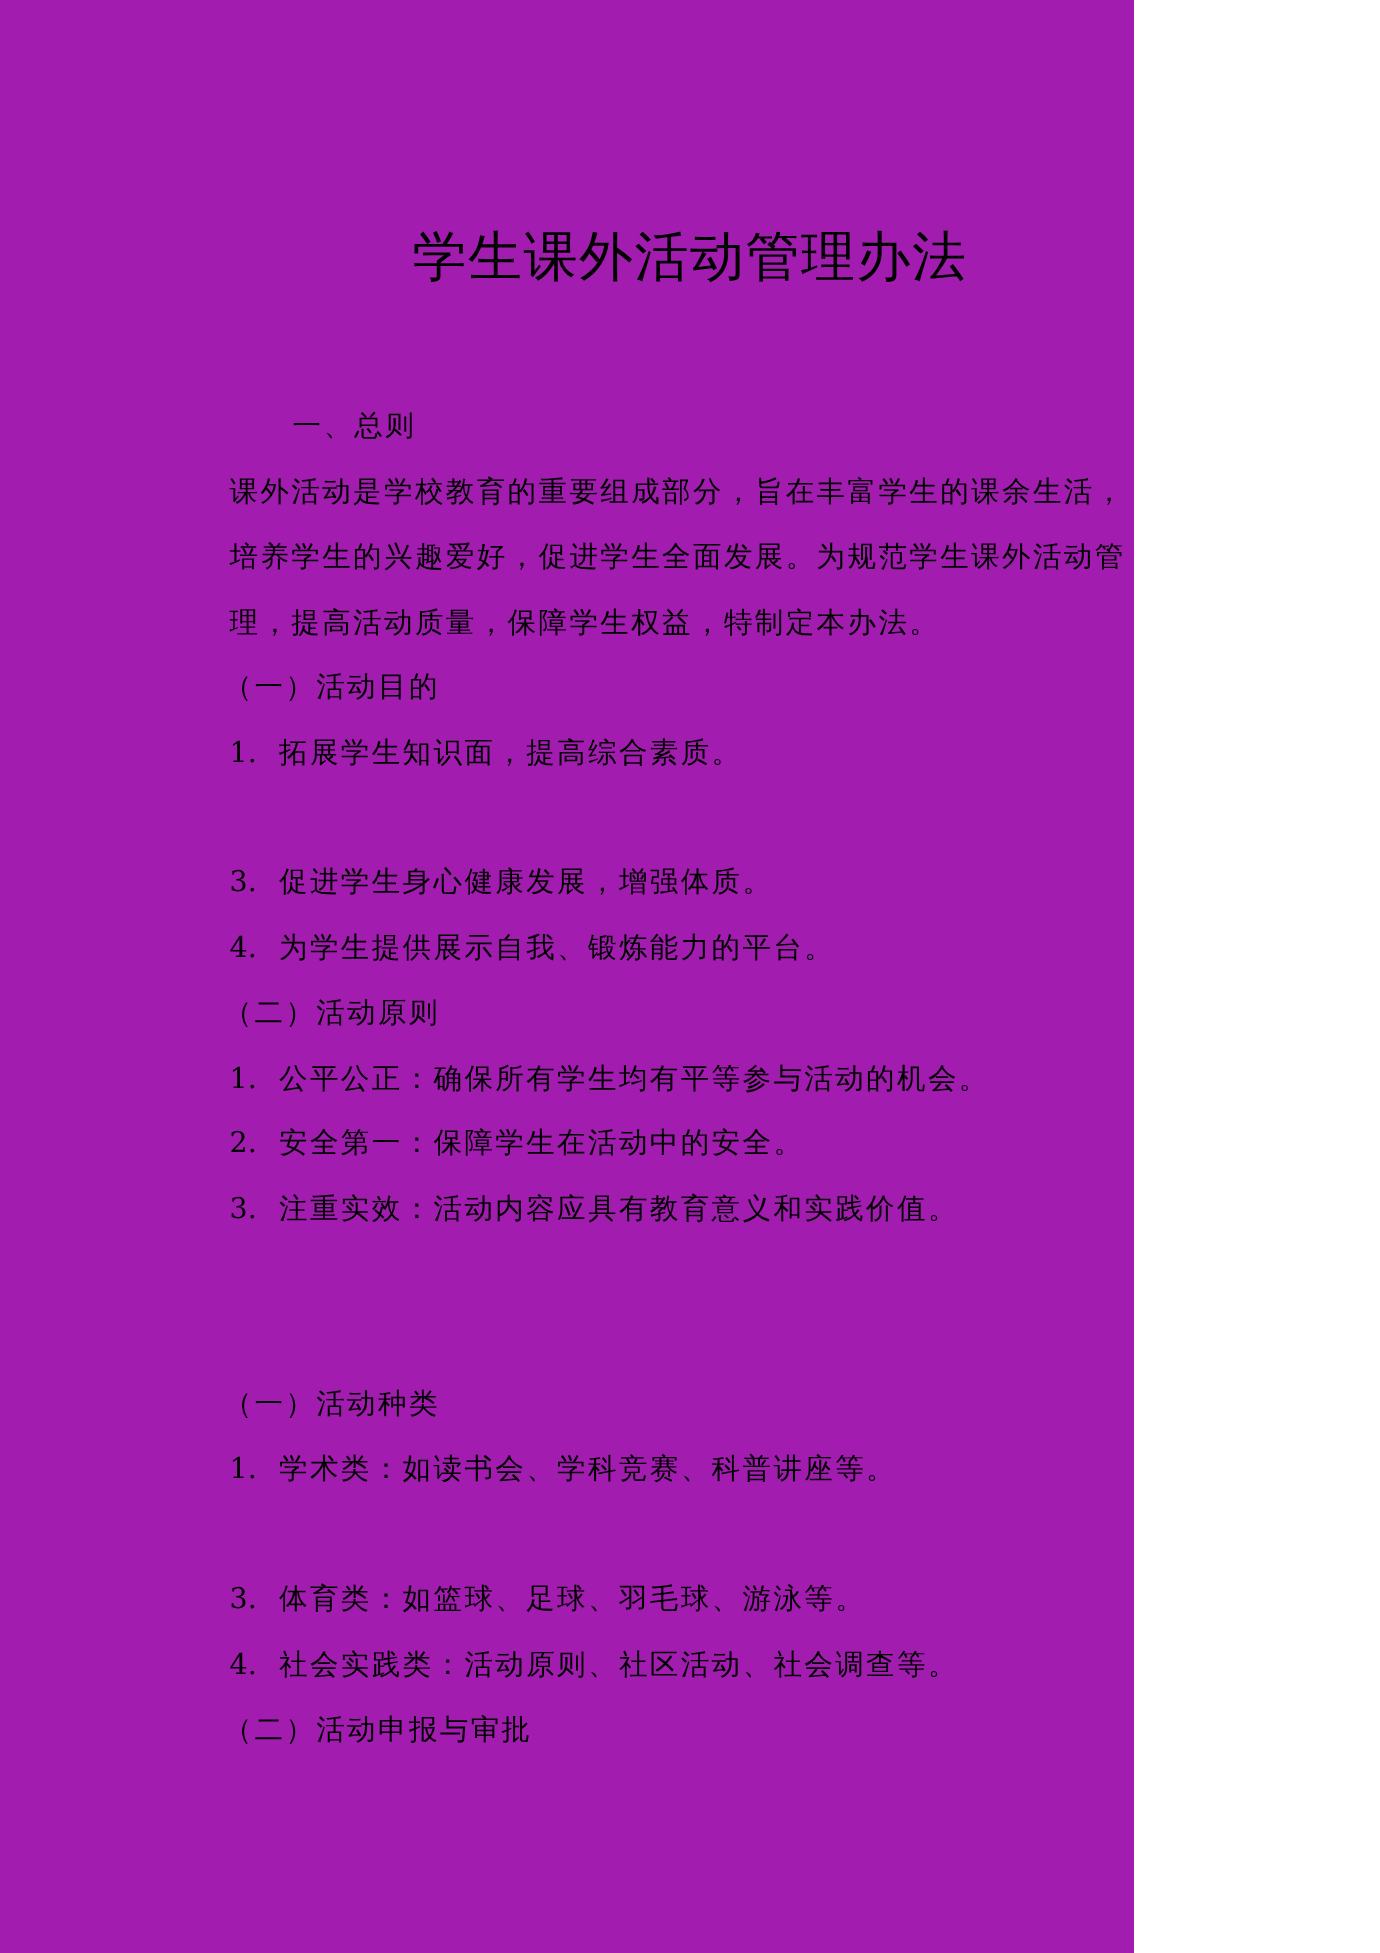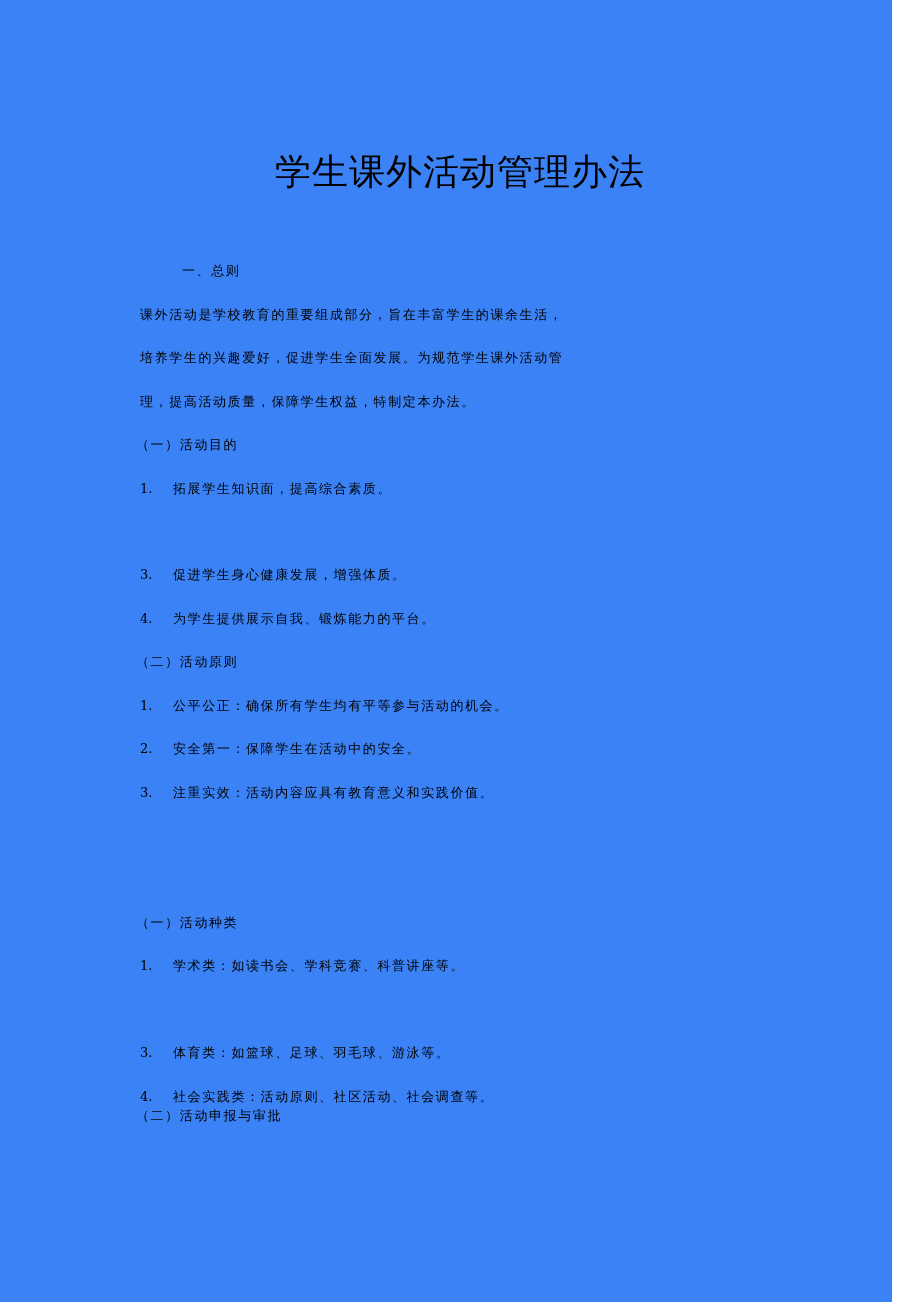--- a/index.html
+++ b/index.html
@@ -11,46 +11,46 @@
       width: 920px;
       height: 1302px;
       position: relative;
       overflow: hidden;
       color: #000000;
       font-family: "DejaVu Serif", "Liberation Serif", serif;
     }
     .page {
       position: absolute;
       left: 0; top: 0;
-      width: 892px;
+      width: 756px;
       height: 1302px;
-      background: #3b82f6;
+      background: #a21caf;
     }
     .title {
       position: absolute;
       left: 0;
       top: 148px;
       width: 920px;
       text-align: center;
       font-family: "DejaVu Sans", "Liberation Sans", sans-serif;
       font-size: 36px;
       font-weight: normal;
       letter-spacing: 1px;
       line-height: 48px;
       margin: 0;
     }
     .line {
       position: absolute;
       left: 140px;
       width: 660px;
-      font-size: 13px;
+      font-size: 19px;
       line-height: 26px;
       white-space: nowrap;
       letter-spacing: 1.6px;
-      margin: 0;
+      margin: 13px;
     }
     .line.indent { left: 182px; }
     .line.sub { left: 136px; }
     .num {
       display: inline-block;
       width: 33px;
       letter-spacing: 0;
     }
   </style>
 </head>
@@ -96,15 +96,15 @@
   <p class="line" style="top:953px;">
     <span class="num">1.</span><span>学术类：如读书会、学科竞赛、科普讲座等。</span>
   </p>
   <p class="line" style="top:1040px;">
     <span class="num">3.</span><span>体育类：如篮球、足球、羽毛球、游泳等。</span>
   </p>
   <p class="line" style="top:1084px;">
     <span class="num">4.</span><span>社会实践类：活动原则、社区活动、社会调查等。</span>
   </p>
 
-  <p class="line sub" style="top:1103px;">（二）活动申报与审批</p>
+  <p class="line sub" style="top:1127px;">（二）活动申报与审批</p>
 
 </div>
 
 </body></html>

